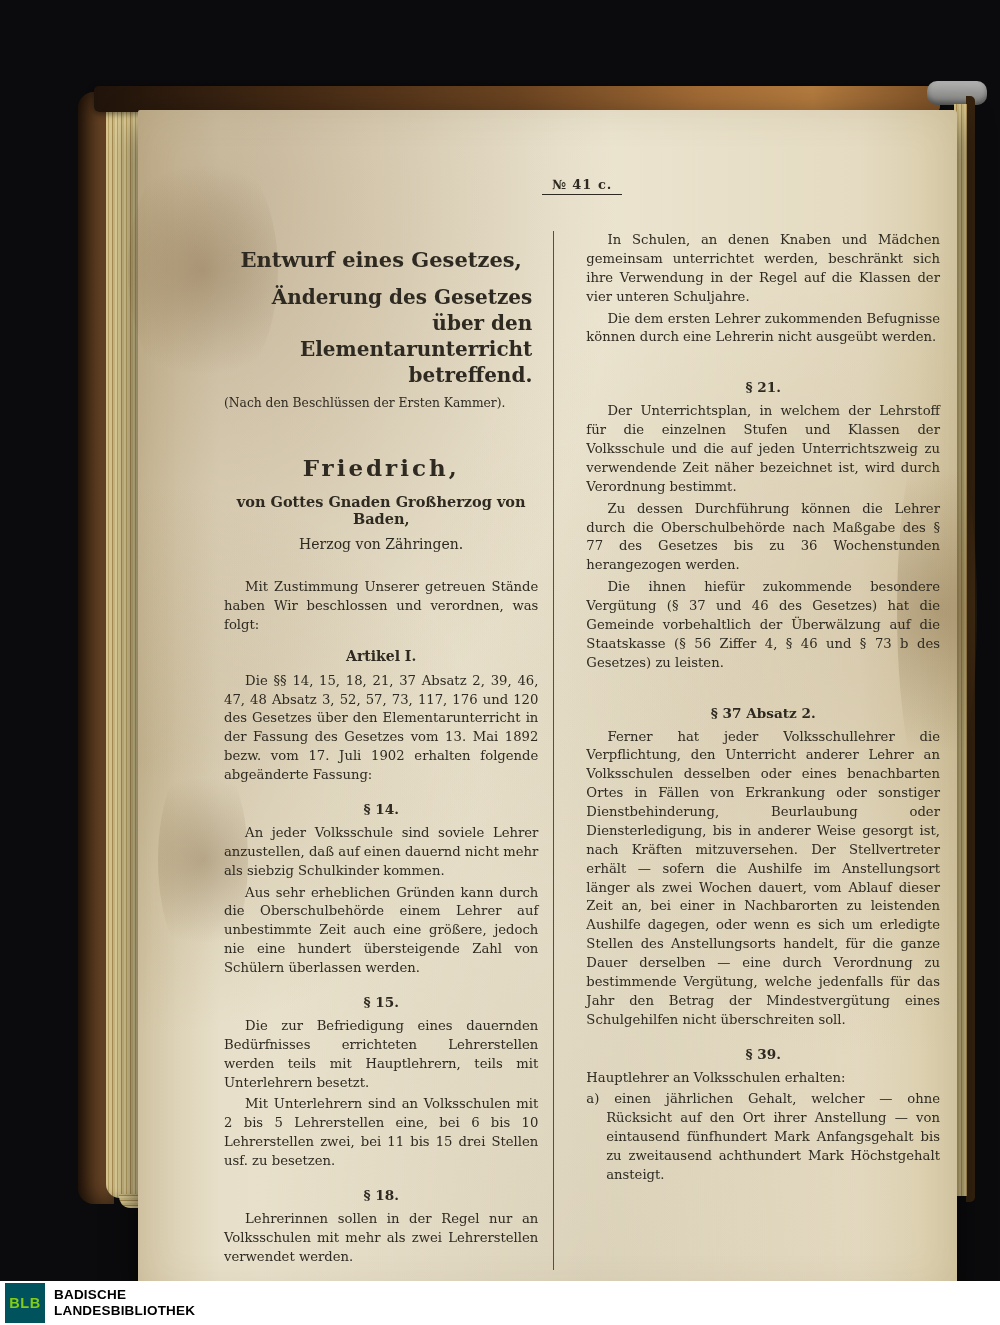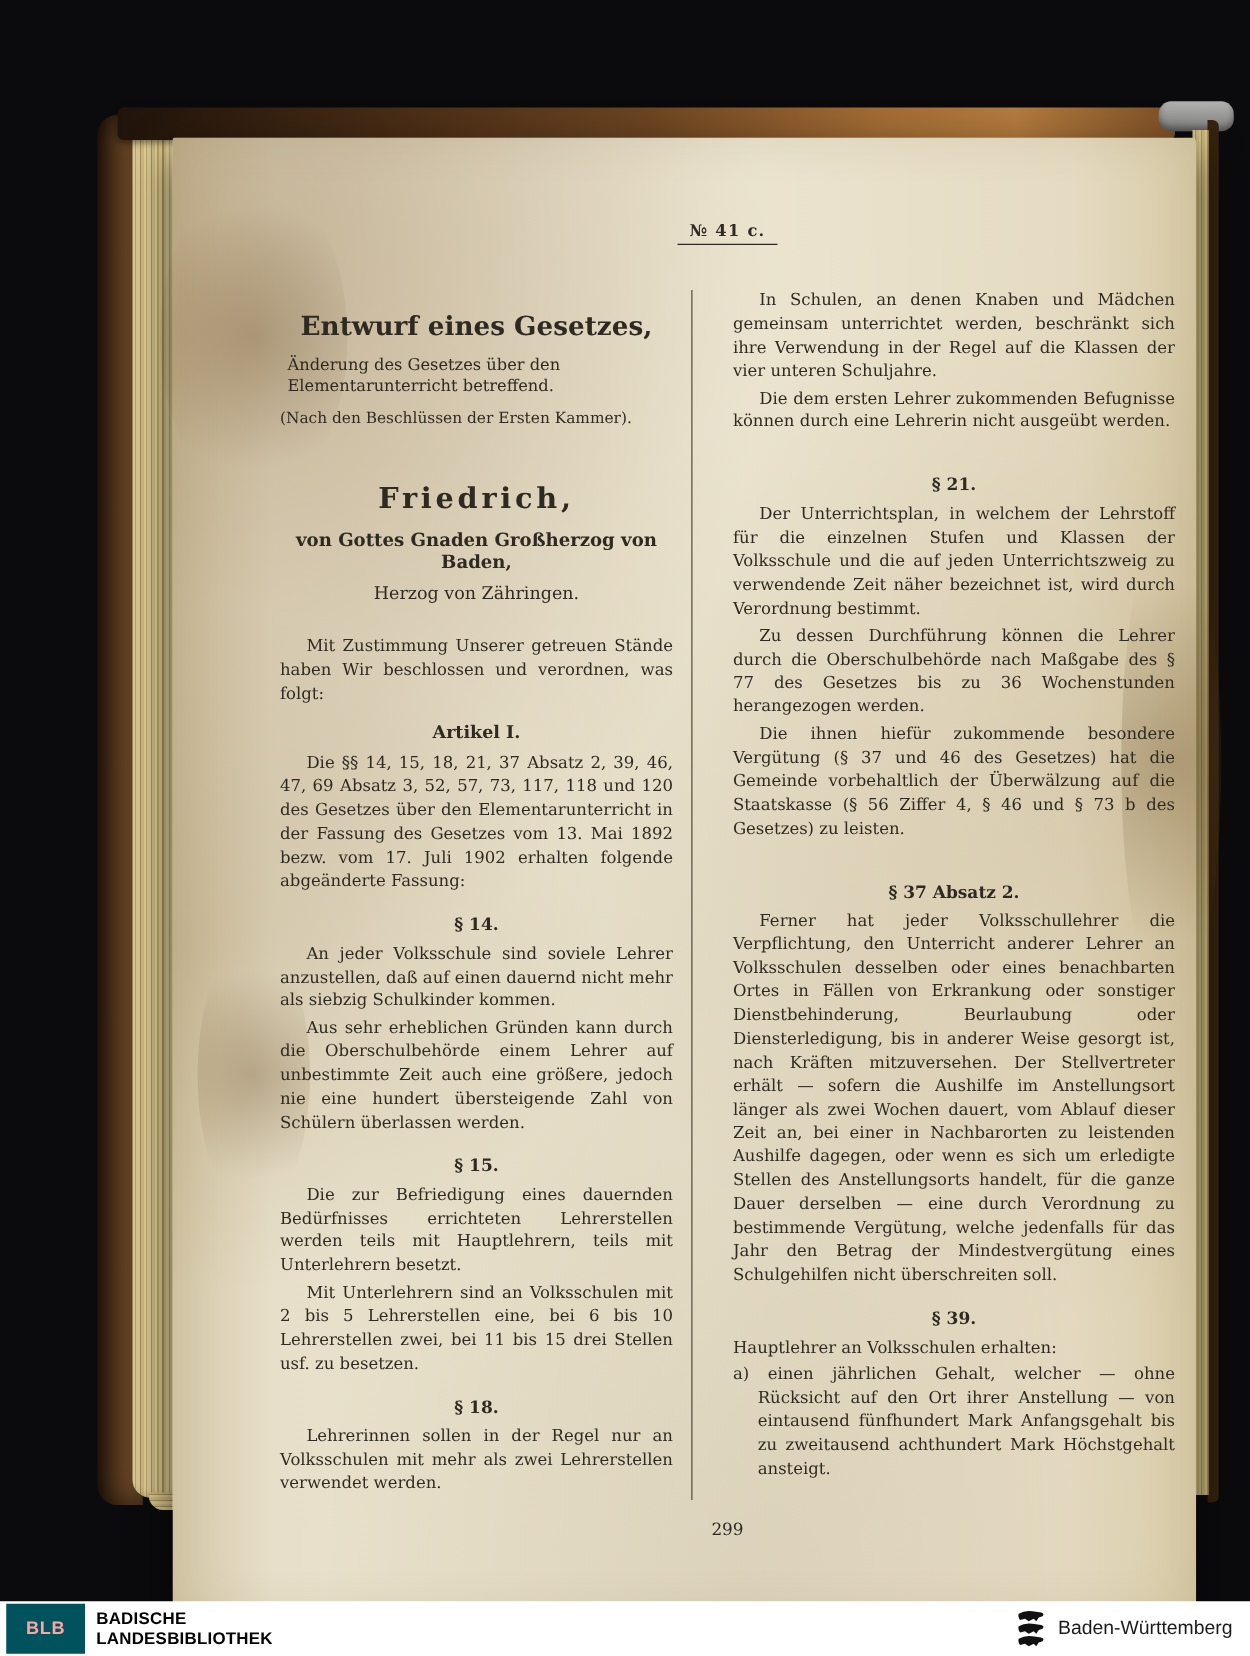--- a/index.html
+++ b/index.html
@@ -84,42 +84,42 @@
 
   .cols { display:flex; margin-top:14px; min-height:886px; align-items:stretch; }
   .col-left  { width:46%; padding-right:15px; }
   .col-right { width:54%; padding-left:32px; border-left:1px solid #57503f;margin-top:22px; }
 
   p.body {
     font-size:13.2px; line-height:1.43; text-align:justify;
     text-indent:1.6em; margin-bottom:3px;
   }
   .law-title { font-size:21px; font-weight:bold; text-align:center; margin:38px 0 12px; }
-  .law-sub   { font-size:13px; font-weight:normal; text-align:left; line-height:1.3; margin:0 6px 8px; }
+  .law-sub   { font-size:20px; font-weight:bold; text-align:right; line-height:1.3; margin:0 6px 8px; }
   .law-note  { font-size:12.3px; margin-bottom:44px; }
   .friedrich { font-size:23px; font-weight:bold; letter-spacing:3px; text-align:center; margin:14px 0 12px; }
   .gottes    { font-size:14.5px; font-weight:bold; text-align:center; margin-bottom:9px; }
   .herzog    { font-size:14px; text-align:center; margin-bottom:26px; }
   .sec { font-size:13.6px; text-align:center; margin:16px 0 7px; font-weight:600; }
   .sec-lg { margin-top:32px; }
   .artikel { font-size:14px; font-weight:600; text-align:center; margin:13px 0 8px; }
   .hang { margin-left:1.5em; text-indent:-1.5em !important; }
   .noindent { text-indent:0 !important; }
   .pagenum { text-align:center; font-size:13.5px; margin-top:16px; }
 
   
   .footer {
     position:absolute; left:0; bottom:0; width:1000px; height:44px;
     background:#ffffff; display:flex; align-items:center;
     font-family:"Liberation Sans", sans-serif;
   }
   .blb-logo {
-    width:63px; height:40px; margin:0 9px 0 5px;
+    width:40px; height:40px; margin:0 9px 0 5px;
     display:flex; align-items:center; justify-content:center;
-    color:#fca5a5; font-weight:bold; font-size:14.5px; letter-spacing:.5px;
+    color:#84cc16; font-weight:bold; font-size:14.5px; letter-spacing:.5px;
   }
   .lib-name { font-weight:bold; font-size:13.5px; line-height:1.18; letter-spacing:.2px; }
   .footer-right { margin-left:auto; display:flex; align-items:center; gap:9px; margin-right:14px; }
   .coat { width:24px; height:32px; }
   .region { font-size:15.5px; color:#1a1a1a; }
 </style>
 </head>
 <body>
 
 <div class="book">
@@ -149,21 +149,21 @@
           <div class="law-sub">Änderung des Gesetzes über den Elementarunterricht betreffend.</div>
           <div class="law-note">(Nach den Beschlüssen der Ersten Kammer).</div>
 
           <div class="friedrich">Friedrich,</div>
           <div class="gottes">von Gottes Gnaden Großherzog von Baden,</div>
           <div class="herzog">Herzog von Zähringen.</div>
 
           <p class="body">Mit Zustimmung Unserer getreuen Stände haben Wir beschlossen und verordnen, was folgt:</p>
 
           <div class="artikel">Artikel I.</div>
-          <p class="body">Die §§ 14, 15, 18, 21, 37 Absatz 2, 39, 46, 47, 69 Absatz 3, 52, 57, 73, 117, 118 und 120 des Gesetzes über den Elementarunterricht in der Fassung des Gesetzes vom 13. Mai 1892 bezw. vom 17. Juli 1902 erhalten folgende abgeänderte Fassung:</p>
+          <p class="body">Die §§ 14, 15, 18, 21, 37 Absatz 2, 39, 46, 47, 48 Absatz 3, 52, 57, 73, 117, 176 und 120 des Gesetzes über den Elementarunterricht in der Fassung des Gesetzes vom 13. Mai 1892 bezw. vom 17. Juli 1902 erhalten folgende abgeänderte Fassung:</p>
 
           <div class="sec">§ 14.</div>
           <p class="body">An jeder Volksschule sind soviele Lehrer anzustellen, daß auf einen dauernd nicht mehr als siebzig Schulkinder kommen.</p>
           <p class="body">Aus sehr erheblichen Gründen kann durch die Oberschulbehörde einem Lehrer auf unbestimmte Zeit auch eine größere, jedoch nie eine hundert übersteigende Zahl von Schülern überlassen werden.</p>
 
           <div class="sec">§ 15.</div>
           <p class="body">Die zur Befriedigung eines dauernden Bedürfnisses errichteten Lehrerstellen werden teils mit Hauptlehrern, teils mit Unterlehrern besetzt.</p>
           <p class="body">Mit Unterlehrern sind an Volksschulen mit 2 bis 5 Lehrerstellen eine, bei 6 bis 10 Lehrerstellen zwei, bei 11 bis 15 drei Stellen usf. zu besetzen.</p>
 
           <div class="sec">§ 18.</div>
@@ -193,23 +193,13 @@
     </div>
   </div>
 </div>
 
 <div class="footer">
   <div class="blb-logo" id="blb-logo" style="background: rgb(0, 82, 92);">BLB</div>
   <div class="lib-name">
     <div>BADISCHE</div>
     <div>LANDESBIBLIOTHEK</div>
   </div>
-  <div class="footer-right">
-    <svg class="coat" viewBox="0 0 24 32">
-      <g fill="#111111">
-        <path d="M2 4 q5 -3 11 -2 l7 1 q3 1 1 3 l-3 1 -2 3 -2 -2 -4 2 -3 -2 -4 1 q-2 -3 -1 -5 z"></path>
-        <path d="M2 14 q5 -3 11 -2 l7 1 q3 1 1 3 l-3 1 -2 3 -2 -2 -4 2 -3 -2 -4 1 q-2 -3 -1 -5 z"></path>
-        <path d="M2 24 q5 -3 11 -2 l7 1 q3 1 1 3 l-3 1 -2 3 -2 -2 -4 2 -3 -2 -4 1 q-2 -3 -1 -5 z"></path>
-      </g>
-    </svg>
-    <div class="region">Baden-Württemberg</div>
-  </div>
 </div>
 
 </body></html>

